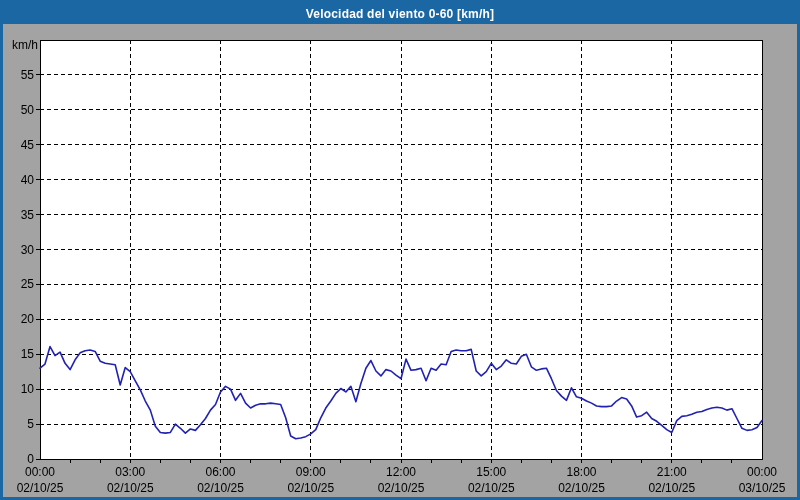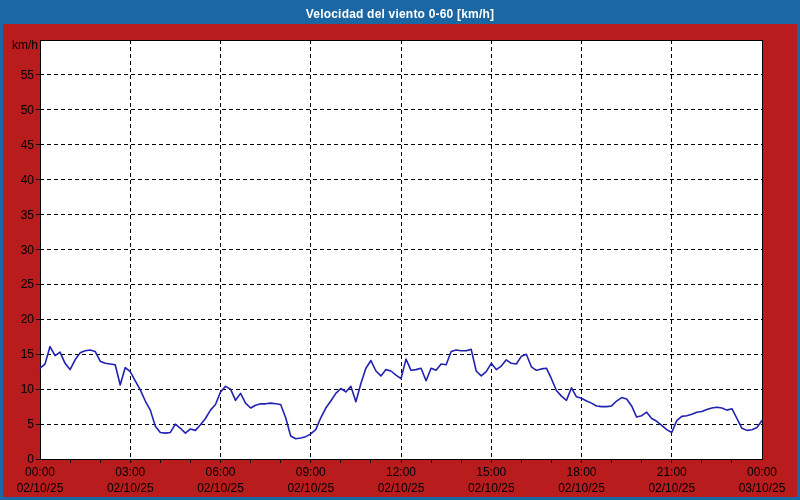--- a/index.html
+++ b/index.html
@@ -1,18 +1,18 @@
 <!DOCTYPE html>
 <html><head>
 <meta charset="utf-8">
 <style>
   html,body { margin:0; padding:0; background:#fff; }
   .window {
     width:800px; height:500px; box-sizing:border-box;
-    border:3px solid #1b67a3; background:#b91c1c;
+    border:3px solid #1b67a3; background:#a3a3a3;
     font-family:"Liberation Sans", sans-serif;
     position:relative; overflow:hidden;
   }
   .titlebar {
     height:21px; background:#1b67a3; color:#ffffff;
     display:flex; align-items:center; justify-content:center;
     font-size:12px; font-weight:bold; letter-spacing:0.2px;
   }
   .chart-wrap { position:absolute; left:0; top:21px; width:794px; height:473px; }
   svg text { font-family:"Liberation Sans", sans-serif; }

